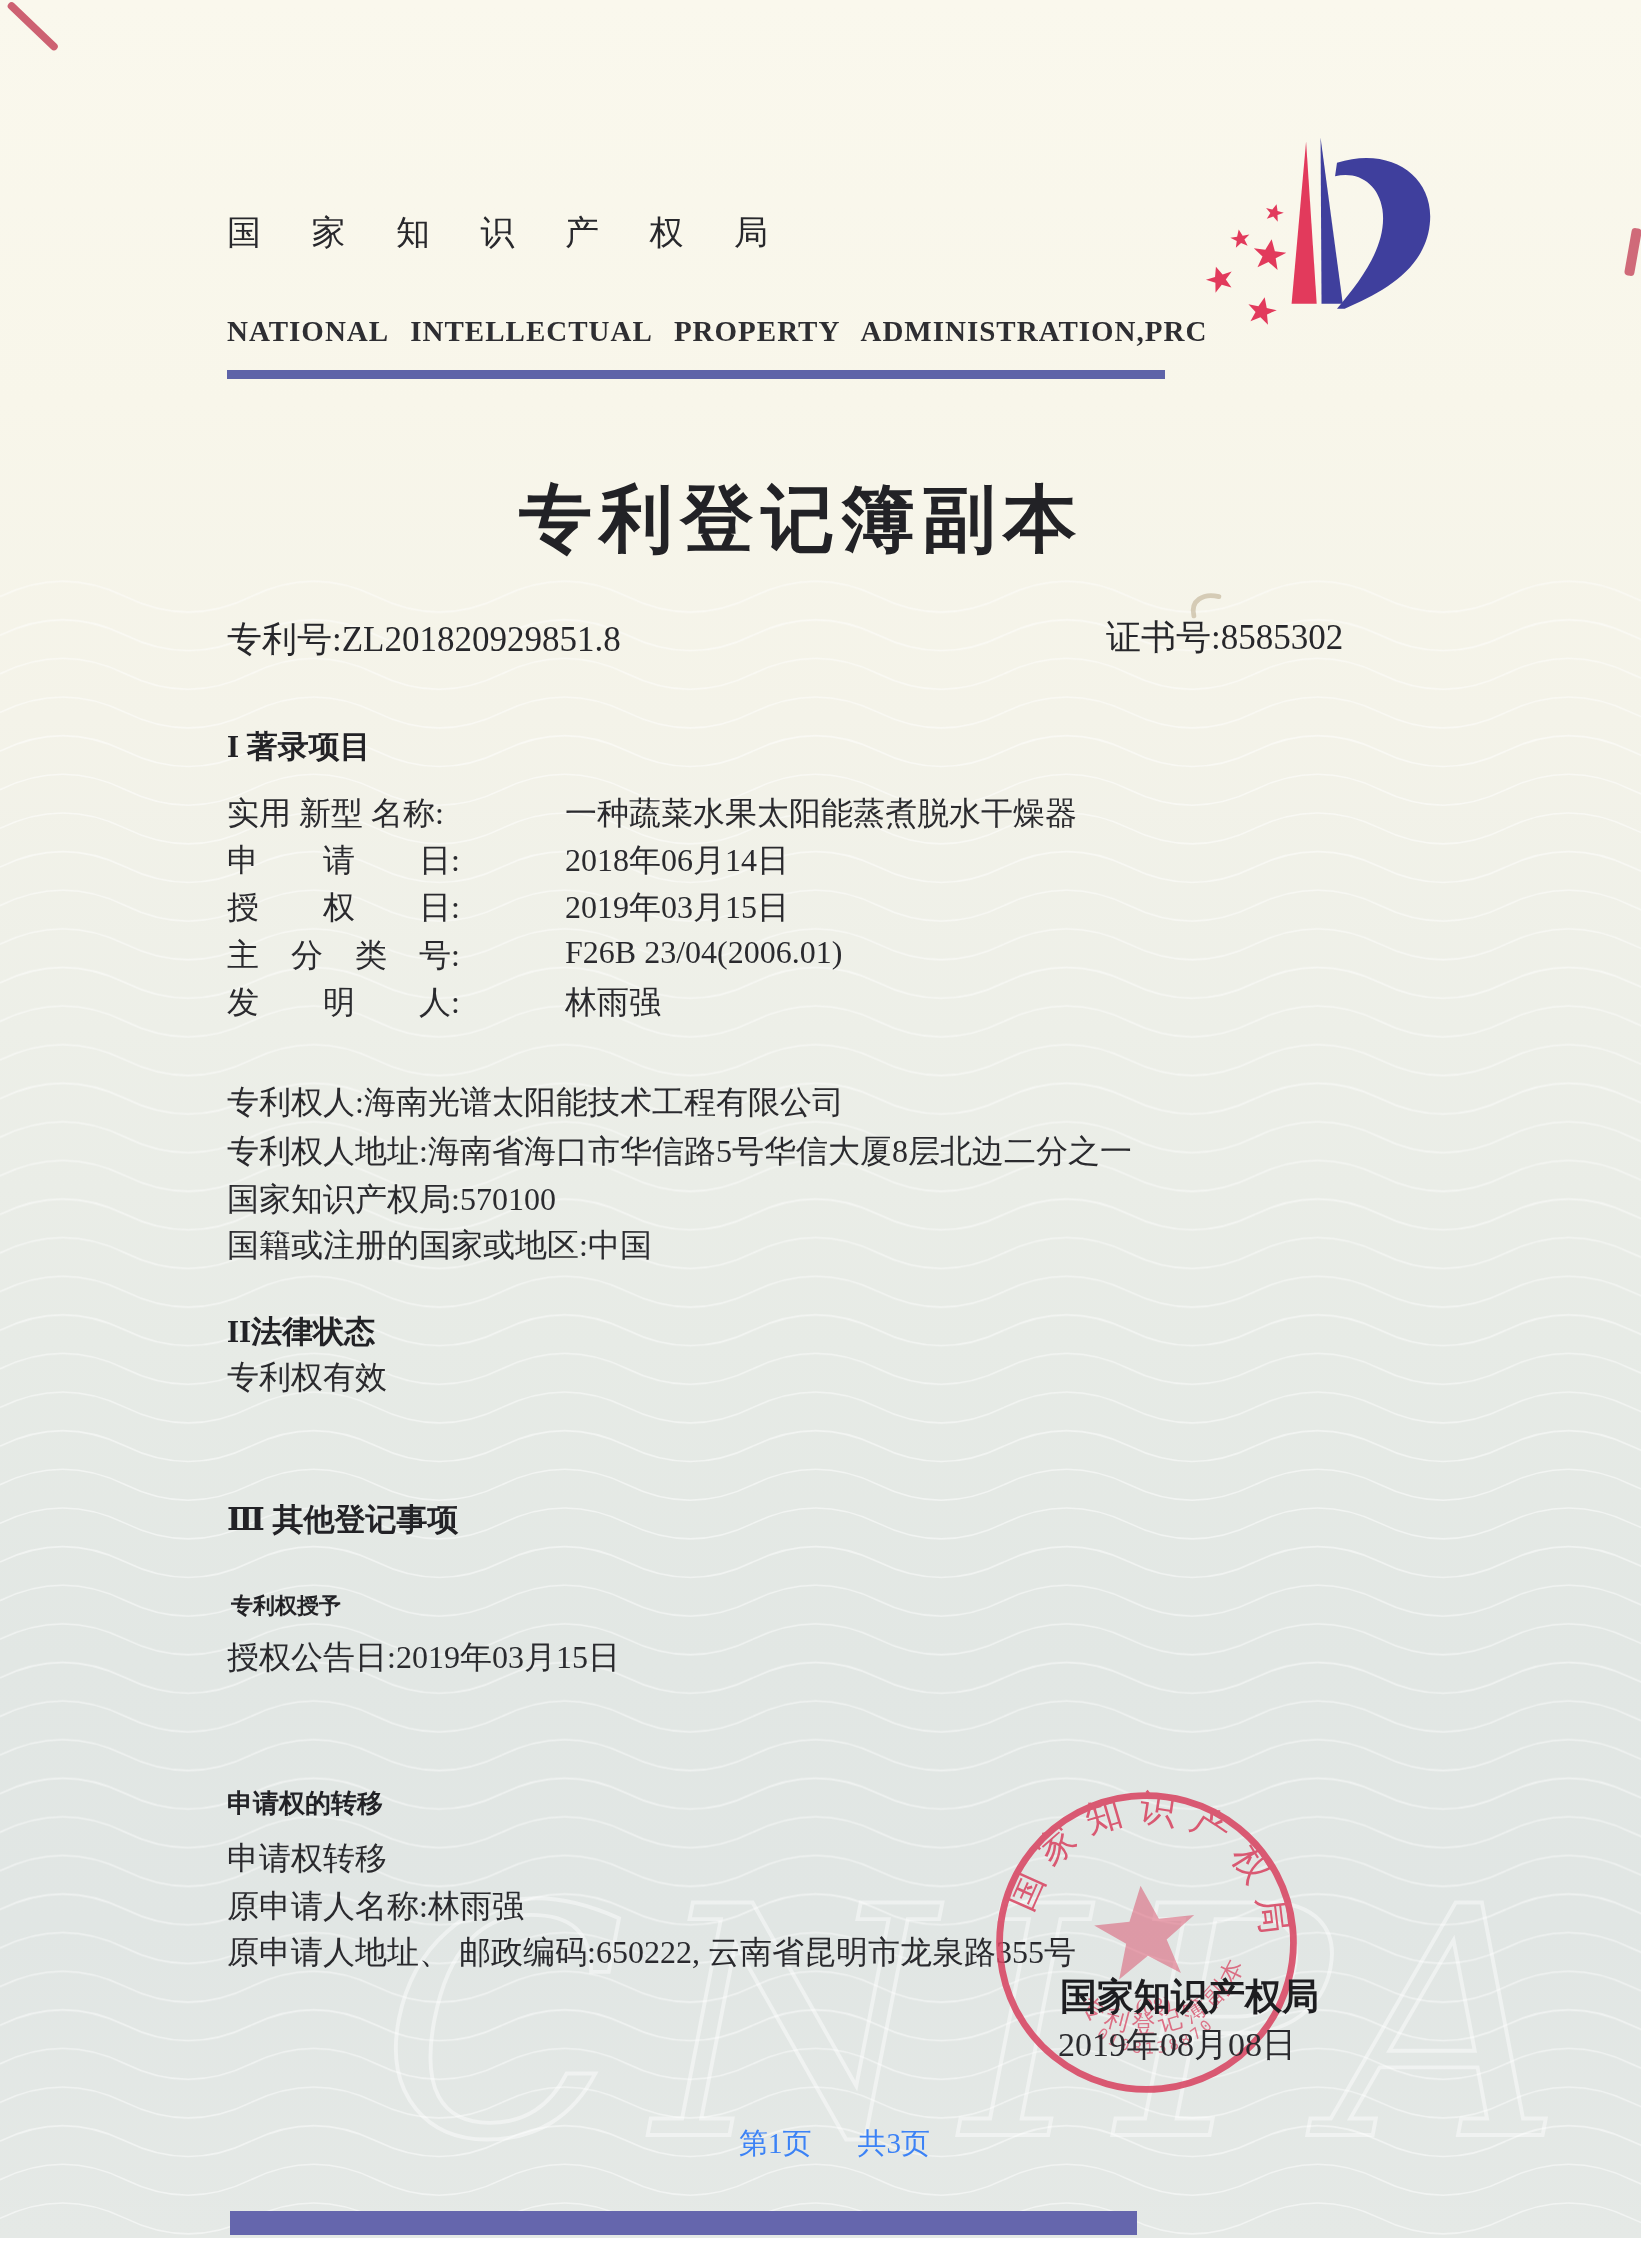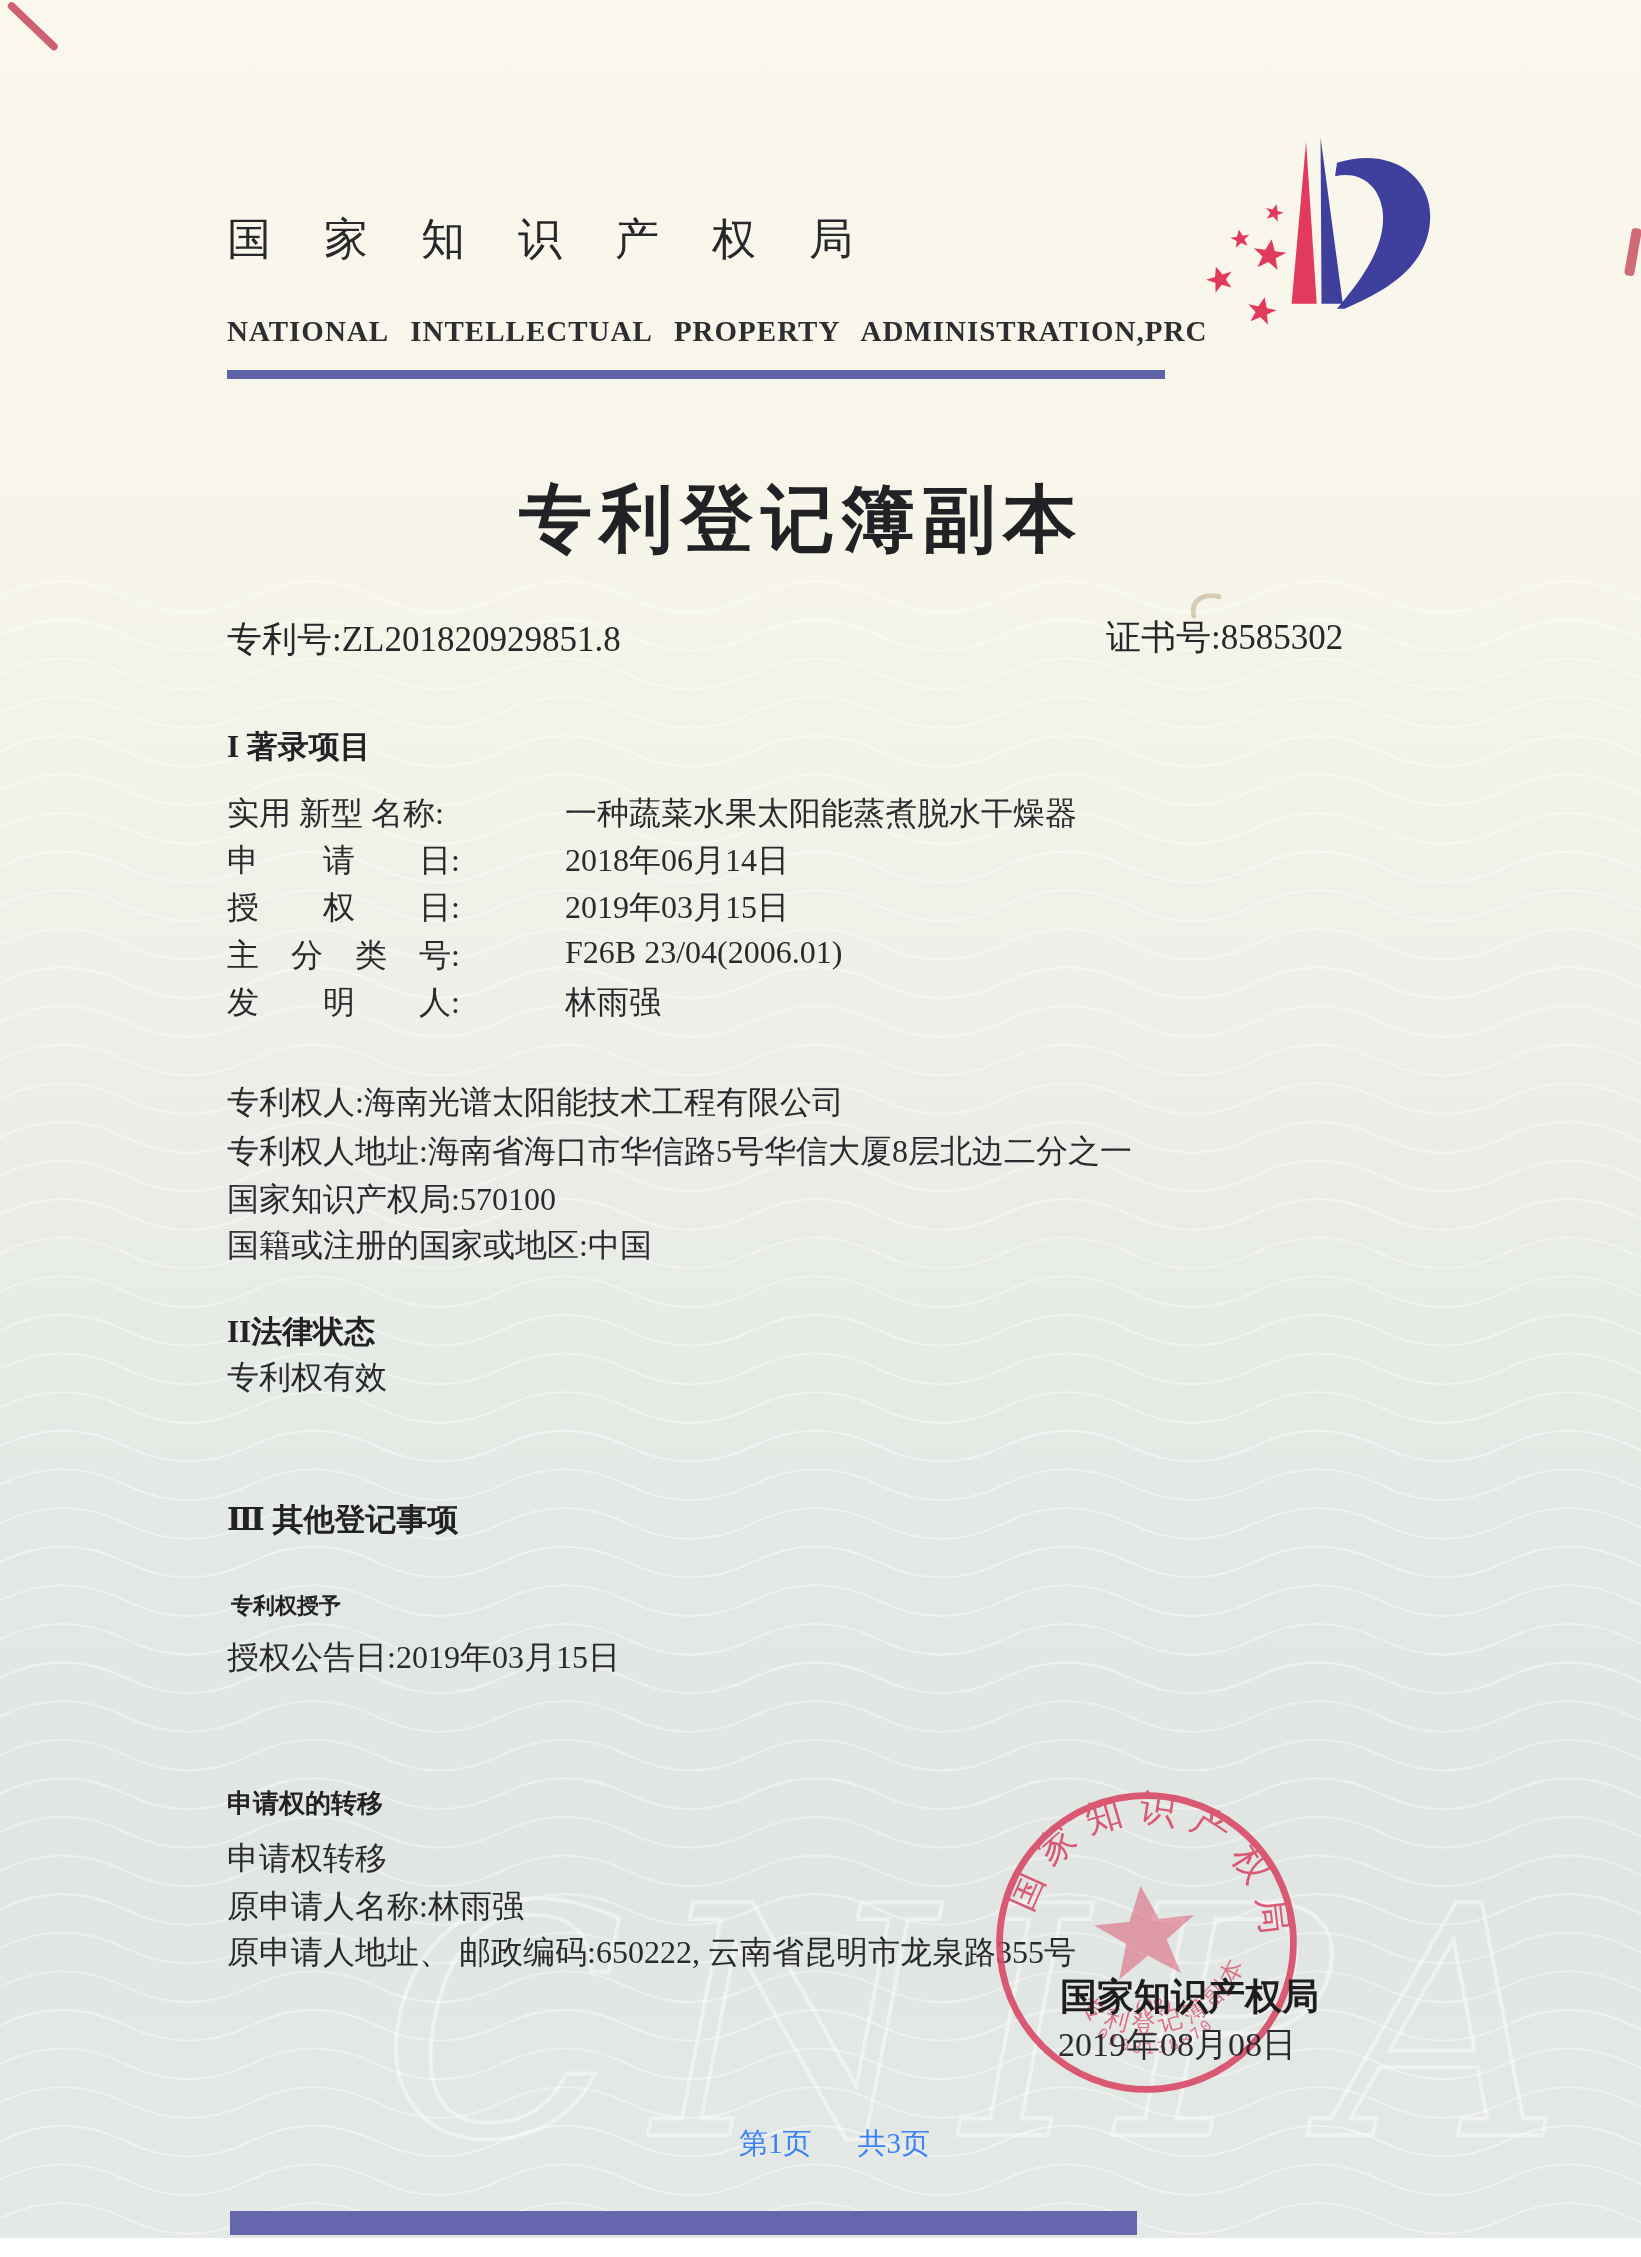--- a/index.html
+++ b/index.html
@@ -5,21 +5,21 @@
   html,body{margin:0;padding:0;background:#ffffff;}
   body{font-family:"Liberation Serif","DejaVu Serif",serif;}
   .page{position:relative;width:1641px;height:2257px;background:#fff;overflow:hidden;}
   .paper{position:absolute;left:0;top:0;width:1641px;height:2238px;
     background:linear-gradient(180deg,#faf8ed 0%,#f8f6ea 18%,#f4f3e9 32%,#edefe8 46%,#e7ebe6 60%,#e2e7e4 74%,#e1e6e4 86%,#e5e9e6 100%);}
   .abs{position:absolute;}
   .waves{position:absolute;left:0;top:579px;opacity:.5;pointer-events:none;}
   .watermark{position:absolute;left:381px;top:1839px;font-size:319px;font-style:italic;
     letter-spacing:29px;color:transparent;-webkit-text-stroke:3.9px rgba(255,255,255,.8);
     opacity:.55;z-index:2;font-family:"DejaVu Serif",serif;}
-  .hdr-cn{left:227px;top:210px;font-size:44px;letter-spacing:21px;color:#28282c;}
+  .hdr-cn{left:227px;top:210px;font-size:34px;letter-spacing:21px;color:#28282c;}
   .hdr-en{left:227px;top:315px;font-size:29px;font-weight:700;letter-spacing:1px;word-spacing:14.5px;color:#2e2e32;}
   .hdr-rule{left:227px;top:370px;width:938px;height:8.7px;}
   .title{left:0;top:471px;width:1603px;text-align:center;font-size:73px;font-weight:700;letter-spacing:7.7px;color:#222226;margin:0;}
   .numline span{font-size:35px;font-weight:400;color:#27272b;}
   .num-patent{left:227px;top:616px;}
   .num-cert{left:1106px;top:614px;}
   .h-bold{font-size:31px;font-weight:700;color:#222226;}
   .body-txt{font-size:32px;color:#2a2a2e;white-space:pre;}
   .row-label{left:227px;width:348px;}
   .row-val{left:565px;}

